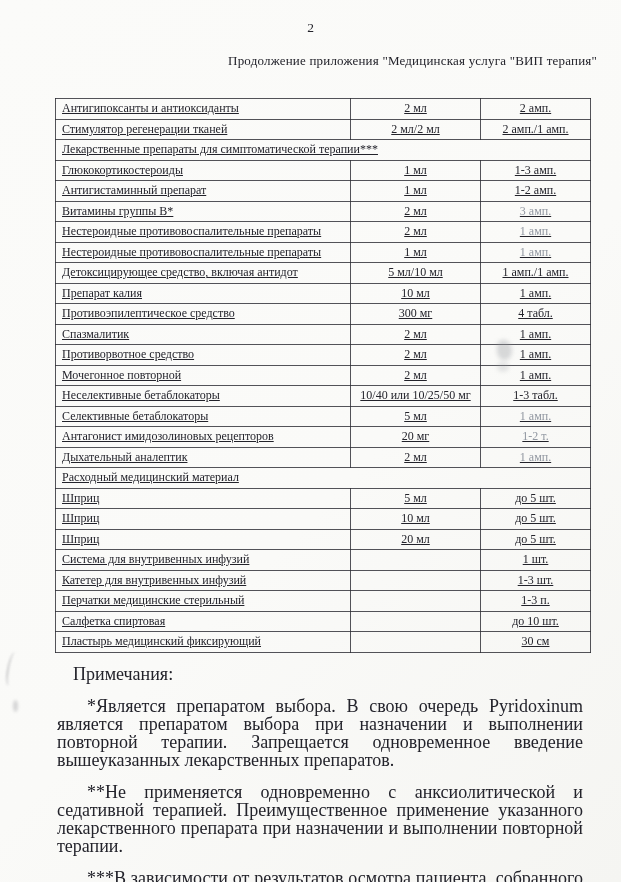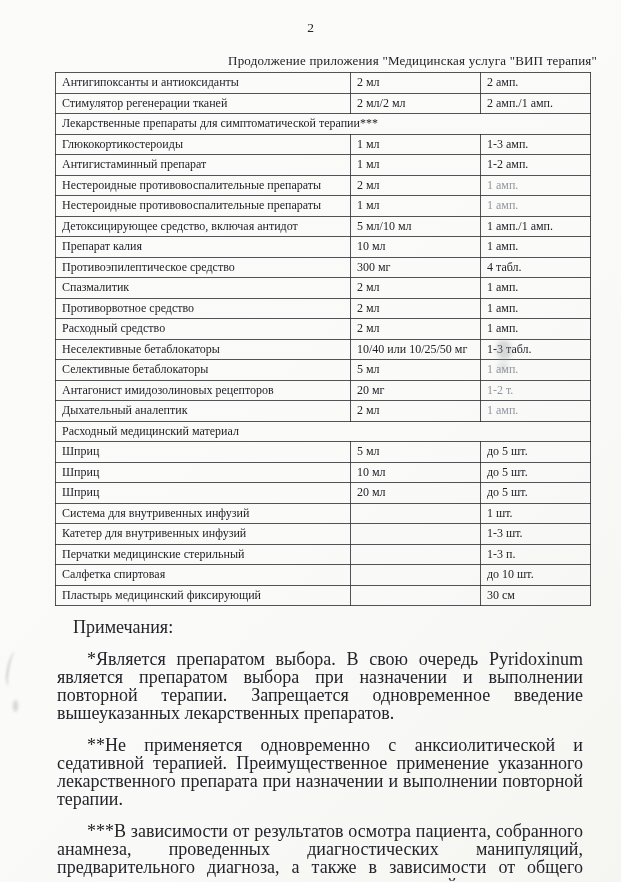--- a/index.html
+++ b/index.html
@@ -24,38 +24,39 @@
   .subtitle {
     margin-top: 17px;
     margin-right: 24px;
     text-align: right;
     font-size: 13px;
     letter-spacing: 0.2px;
   }
   table.med-table {
     border-collapse: collapse;
     margin-left: 55px;
-    margin-top: 3px;
+    margin-top: 29px;
     width: 535px;
     table-layout: fixed;
+    text-decoration: underline;
   }
   .med-table col.c1 { width: 295px; }
   .med-table col.c2 { width: 130px; }
   .med-table col.c3 { width: 110px; }
   .med-table td {
     border: 1px solid rgba(45,45,52,0.82);
     height: 19.5px;
     padding: 0 6px;
     font-size: 12px;
     line-height: 1.1;
     vertical-align: middle;
     white-space: nowrap;
     overflow: hidden;
   }
-  .med-table td.dose-cell, .med-table td.qty-cell { }
+  .med-table td.dose-cell, .med-table td.qty-cell { text-align: center; }
   .med-table td.section-cell { }
   .med-table td.faded { color: #9096a0; }
   .notes {
     margin: 12px 24px 0 43px;
     font-size: 18px;
     line-height: 18px;
   }
   .notes-heading { text-indent: 30px; }
   .notes p {
     margin: 14px;
@@ -122,20 +123,25 @@
           <td class="name-cell">Глюкокортикостероиды</td>
           <td class="dose-cell">1 мл</td>
           <td class="qty-cell">1-3 амп.</td>
         </tr>
         <tr>
           <td class="name-cell">Антигистаминный препарат</td>
           <td class="dose-cell">1 мл</td>
           <td class="qty-cell">1-2 амп.</td>
         </tr>
         <tr>
+          <td class="name-cell">Витамины группы В*</td>
+          <td class="dose-cell">2 мл</td>
+          <td class="qty-cell faded">3 амп.</td>
+        </tr>
+        <tr>
           <td class="name-cell">Нестероидные противовоспалительные препараты</td>
           <td class="dose-cell">2 мл</td>
           <td class="qty-cell faded">1 амп.</td>
         </tr>
         <tr>
           <td class="name-cell">Нестероидные противовоспалительные препараты</td>
           <td class="dose-cell">1 мл</td>
           <td class="qty-cell faded">1 амп.</td>
         </tr>
         <tr>
@@ -157,21 +163,21 @@
           <td class="name-cell">Спазмалитик</td>
           <td class="dose-cell">2 мл</td>
           <td class="qty-cell">1 амп.</td>
         </tr>
         <tr>
           <td class="name-cell">Противорвотное средство</td>
           <td class="dose-cell">2 мл</td>
           <td class="qty-cell">1 амп.</td>
         </tr>
         <tr>
-          <td class="name-cell">Расходный средство</td>
+          <td class="name-cell">Мочегонное повторной</td>
           <td class="dose-cell">2 мл</td>
           <td class="qty-cell">1 амп.</td>
         </tr>
         <tr>
           <td class="name-cell">Неселективные бетаблокаторы</td>
           <td class="dose-cell">10/40 или 10/25/50 мг</td>
           <td class="qty-cell">1-3 табл.</td>
         </tr>
         <tr>
           <td class="name-cell">Селективные бетаблокаторы</td>

